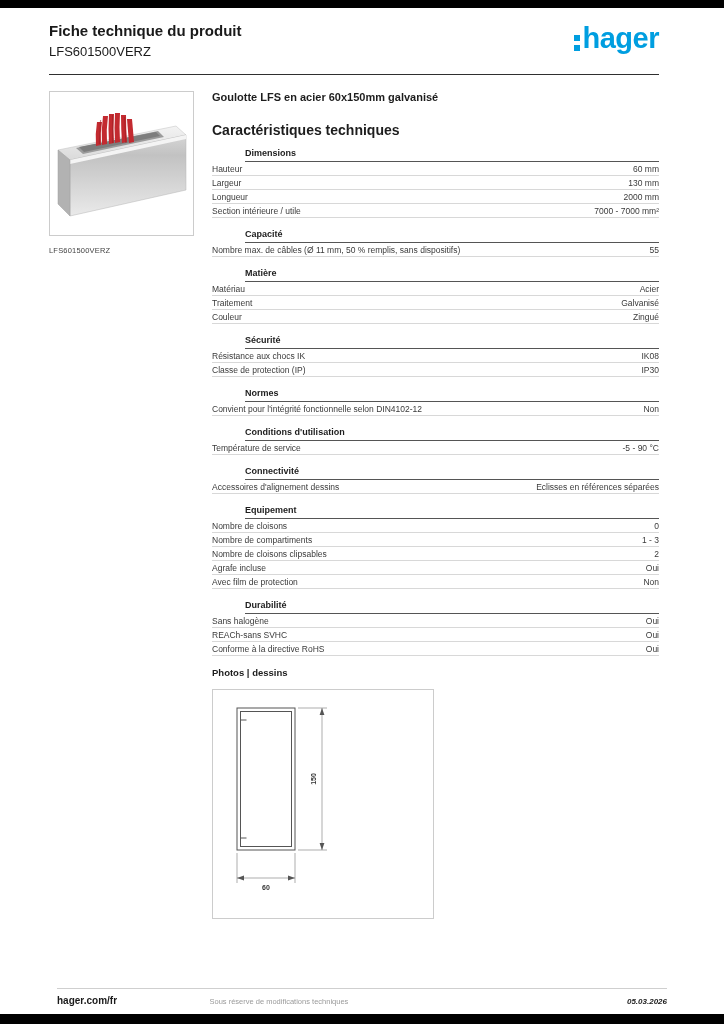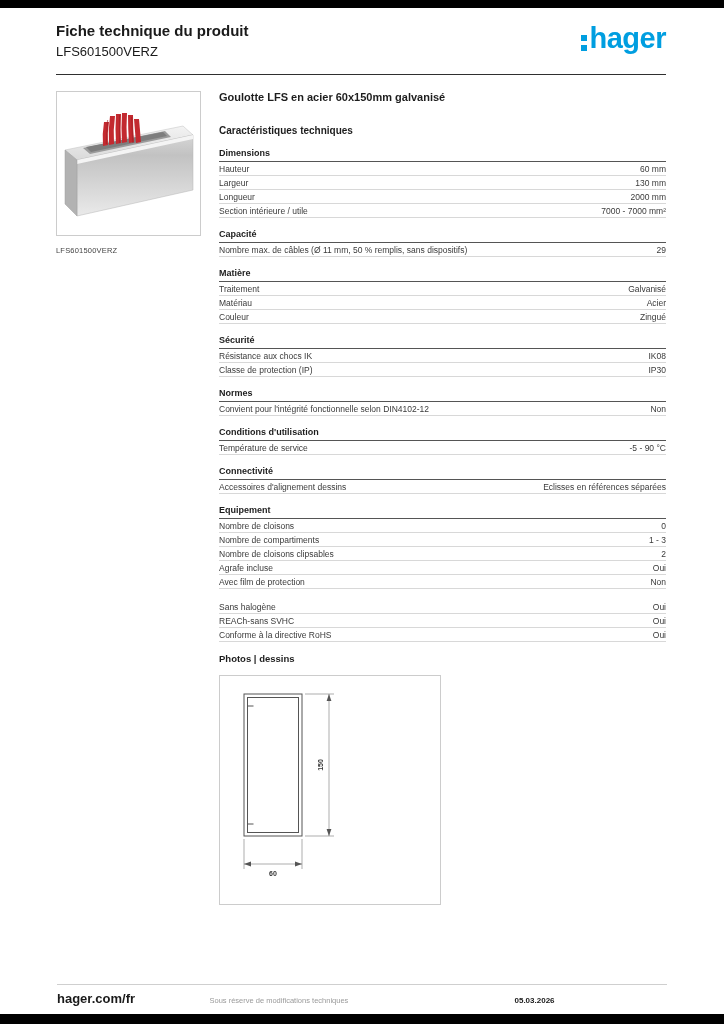--- a/index.html
+++ b/index.html
@@ -4,68 +4,68 @@
 <style>
   * { margin:0; padding:0; box-sizing:border-box; }
   html, body { width:724px; height:1024px; }
   body {
     font-family:"Liberation Sans", sans-serif;
     background:#ffffff; color:#333; position:relative; overflow:hidden;
   }
   .top-bar { position:absolute; top:0; left:0; width:724px; height:8px; background:#000; }
   .bottom-bar { position:absolute; bottom:0; left:0; width:724px; height:10px; background:#000; }
 
-  .page { position:absolute; top:8px; left:56px; width:610px; }
+  .page { position:absolute; top:8px; left:49px; width:610px; }
 
   header.doc-header {
     display:flex; justify-content:space-between; align-items:flex-start;
     padding:14px 0 15px; border-bottom:1px solid #2f2f2f;
   }
   .doc-title { font-size:15px; font-weight:bold; color:#1a1a1a; line-height:18px; }
   .doc-ref { font-size:13px; color:#1a1a1a; margin-top:4px; line-height:15px; }
 
   .logo { display:flex; align-items:flex-start; margin-top:3px; }
   .logo-colon { display:flex; flex-direction:column; gap:4.5px; margin-right:3px; margin-top:10px; }
   .logo-dot { width:5.5px; height:5.5px; }
   .logo-text { font-size:29px; font-weight:bold; line-height:27px; letter-spacing:-0.5px; }
 
   .content { display:flex; margin-top:16px; }
   .left-col { width:145px; margin-right:18px; flex-shrink:0; }
   .product-photo { width:145px; height:145px; border:1px solid #cccccc; background:#fff; overflow:hidden; }
   .photo-caption { font-size:7.5px; color:#444; margin-top:10px; letter-spacing:0.2px; }
 
   .main-col { flex:1; min-width:0; }
   .product-name { font-size:11px; font-weight:bold; color:#1d1d1d; line-height:11px; margin-top:1px; }
-  .char-header { font-size:10px; font-weight:bold; color:#1d1d1d; margin-top:22px; margin-bottom:12px; line-height:11px; }
+  .char-header { font-size:14px; font-weight:bold; color:#1d1d1d; margin-top:22px; margin-bottom:12px; line-height:11px; }
 
   .spec-section { margin-bottom:11px; }
   .section-title {
     font-size:9px; font-weight:bold; color:#1d1d1d;
-    line-height:10px; padding-bottom:3px; border-bottom:1px solid #555;
+    line-height:10px; padding-bottom:3px; border-bottom:1px solid #555;margin-left:33px;
   }
   .spec-row {
     display:flex; justify-content:space-between; align-items:center;
     border-bottom:1px solid #d8d8d8; padding:1.5px 0;
     font-size:8.5px; line-height:10px; color:#3a3a3a;
   }
   .spec-label { text-align:left; padding-right:12px; }
   .spec-value { text-align:center; white-space:nowrap; }
 
   .drawing-section { margin-top:10px; }
   .drawing-title { font-size:9.5px; font-weight:bold; color:#1d1d1d; line-height:11px; margin-bottom:11px; }
   .drawing-box { width:222px; height:230px; border:1px solid #cccccc; padding:10px 0 0 10px; background:#fff; }
 
   footer {
     position:absolute; left:57px; bottom:18px; width:610px;
     border-top:1px solid #cfcfcf; padding-top:6px;
     display:flex; align-items:baseline;
   }
-  .footer-left  { flex:1; text-align:left;  font-size:13px; font-weight:bold; color:#1a1a1a; text-decoration:none; }
+  .footer-left  { flex:1; text-align:left;  font-size:10px; font-weight:bold; color:#1a1a1a; text-decoration:none; }
   .footer-center{ flex:2; font-size:7.5px; color:#9a9a9a; }
-  .footer-right { flex:1; font-size:8px; font-weight:bold; color:#1a1a1a; }
+  .footer-right { flex:1; text-align:right; font-size:8px; font-weight:bold; color:#1a1a1a;font-style:italic; }
 </style>
 </head>
 <body>
 
 <div class="top-bar"></div>
 
 <div class="page">
 
   <header class="doc-header">
     <div>
@@ -143,34 +143,34 @@
             </div>
             <div class="spec-row">
               <span class="spec-label">Section intérieure / utile</span>
               <span class="spec-value">7000 - 7000 mm²</span>
             </div>
           </section>
           <section class="spec-section">
             <h3 class="section-title">Capacité</h3>
             <div class="spec-row">
               <span class="spec-label">Nombre max. de câbles (Ø 11 mm, 50 % remplis, sans dispositifs)</span>
-              <span class="spec-value">29</span>
+              <span class="spec-value">55</span>
             </div>
           </section>
           <section class="spec-section">
             <h3 class="section-title">Matière</h3>
+            <div class="spec-row">
+              <span class="spec-label">Matériau</span>
+              <span class="spec-value">Acier</span>
+            </div>
             <div class="spec-row">
               <span class="spec-label">Traitement</span>
               <span class="spec-value">Galvanisé</span>
             </div>
             <div class="spec-row">
-              <span class="spec-label">Matériau</span>
-              <span class="spec-value">Acier</span>
-            </div>
-            <div class="spec-row">
               <span class="spec-label">Couleur</span>
               <span class="spec-value">Zingué</span>
             </div>
           </section>
           <section class="spec-section">
             <h3 class="section-title">Sécurité</h3>
             <div class="spec-row">
               <span class="spec-label">Résistance aux chocs IK</span>
               <span class="spec-value">IK08</span>
             </div>
@@ -217,20 +217,21 @@
             <div class="spec-row">
               <span class="spec-label">Agrafe incluse</span>
               <span class="spec-value">Oui</span>
             </div>
             <div class="spec-row">
               <span class="spec-label">Avec film de protection</span>
               <span class="spec-value">Non</span>
             </div>
           </section>
           <section class="spec-section">
+            <h3 class="section-title">Durabilité</h3>
             <div class="spec-row">
               <span class="spec-label">Sans halogène</span>
               <span class="spec-value">Oui</span>
             </div>
             <div class="spec-row">
               <span class="spec-label">REACh-sans SVHC</span>
               <span class="spec-value">Oui</span>
             </div>
             <div class="spec-row">
               <span class="spec-label">Conforme à la directive RoHS</span>

